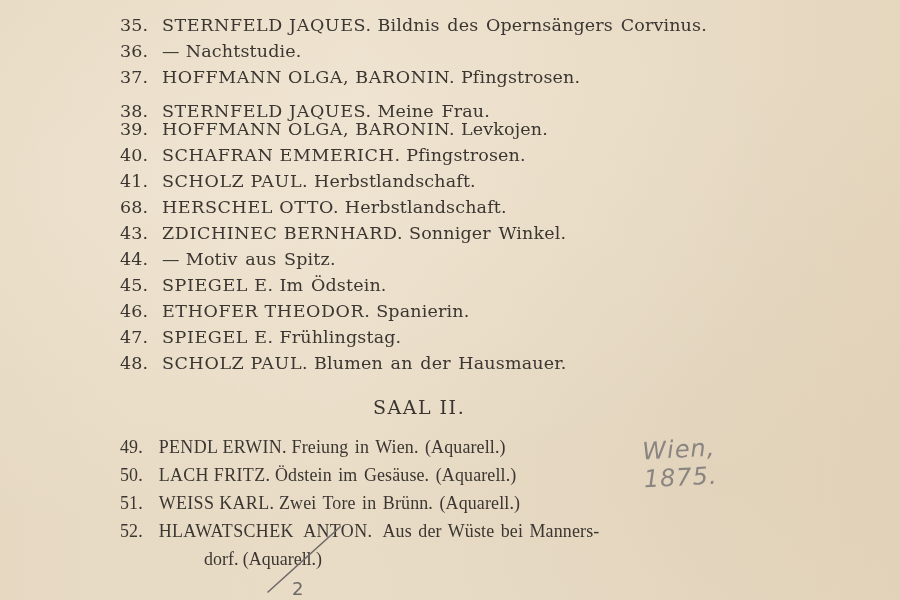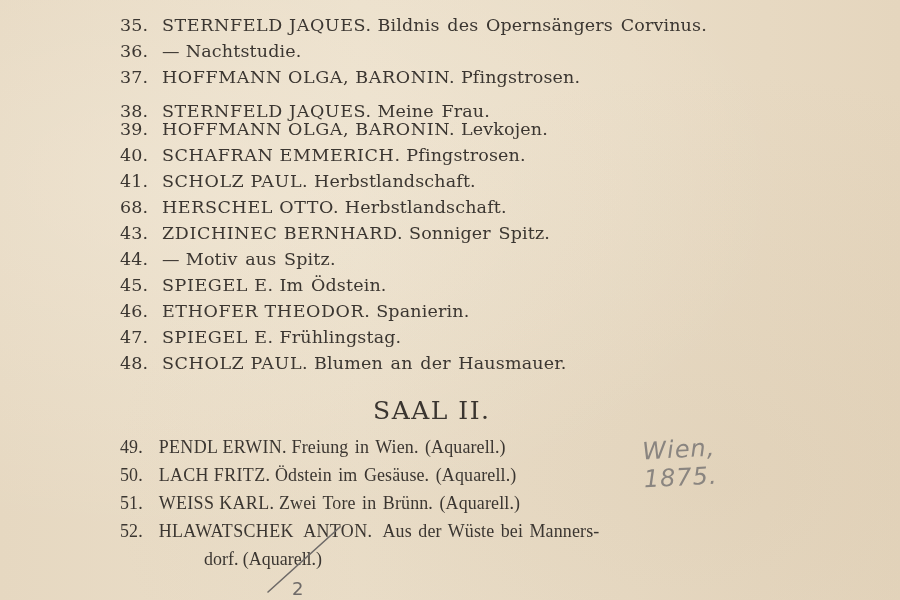--- a/index.html
+++ b/index.html
@@ -57,21 +57,21 @@
     font-size: 19.5px;
     line-height: 22px;
     transform: scaleX(0.92);
     transform-origin: left center;
   }
   .heading {
     position: absolute;
     left: 373px;
     top: 396px;
     font-family: "DejaVu Serif", "Liberation Serif", serif;
-    font-size: 25px;
+    font-size: 19px;
     letter-spacing: 1.5px;
     color: #3a3530;
   }
   .handwriting {
     position: absolute;
     left: 643px;
     top: 434px;
     font-family: "DejaVu Sans", sans-serif;
     font-style: italic;
     font-size: 24px;
@@ -116,21 +116,21 @@
     <div class="entry" style="top:144px">
       <span class="num">40.</span><span class="artist">SCHAFRAN EMMERICH.</span> <span class="title">Pfingstrosen.</span>
     </div>
     <div class="entry" style="top:170px">
       <span class="num">41.</span><span class="artist">SCHOLZ PAUL.</span> <span class="title">Herbstlandschaft.</span>
     </div>
     <div class="entry" style="top:196px">
       <span class="num">68.</span><span class="artist">HERSCHEL OTTO.</span> <span class="title">Herbstlandschaft.</span>
     </div>
     <div class="entry" style="top:222px">
-      <span class="num">43.</span><span class="artist">ZDICHINEC BERNHARD.</span> <span class="title">Sonniger Spitz.</span>
+      <span class="num">43.</span><span class="artist">ZDICHINEC BERNHARD.</span> <span class="title">Sonniger Winkel.</span>
     </div>
     <div class="entry" style="top:248px">
       <span class="num">44.</span><span class="artist">—</span> <span class="title">Motiv aus Spitz.</span>
     </div>
     <div class="entry" style="top:274px">
       <span class="num">45.</span><span class="artist">SPIEGEL E.</span> <span class="title">Im Ödstein.</span>
     </div>
     <div class="entry" style="top:300px">
       <span class="num">46.</span><span class="artist">ETHOFER THEODOR.</span> <span class="title">Spanierin.</span>
     </div>

